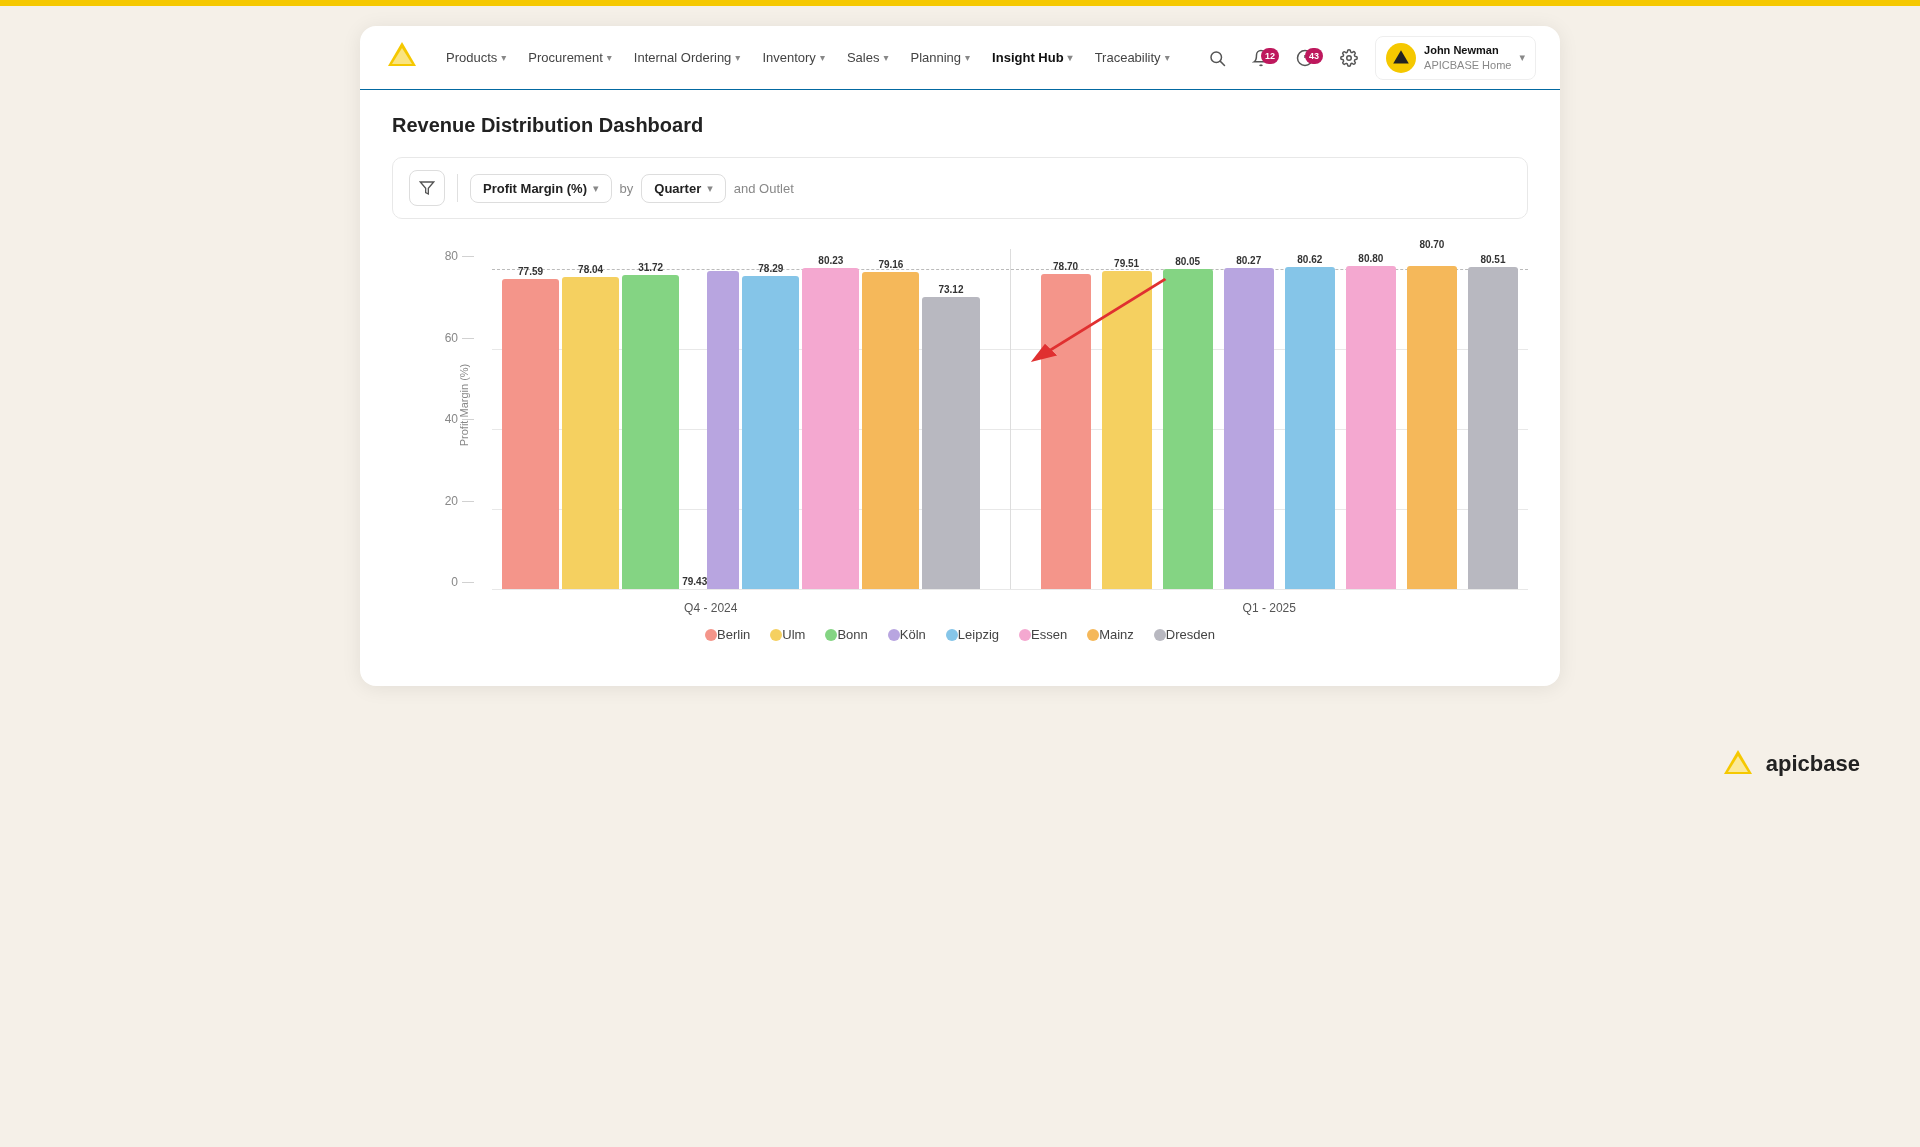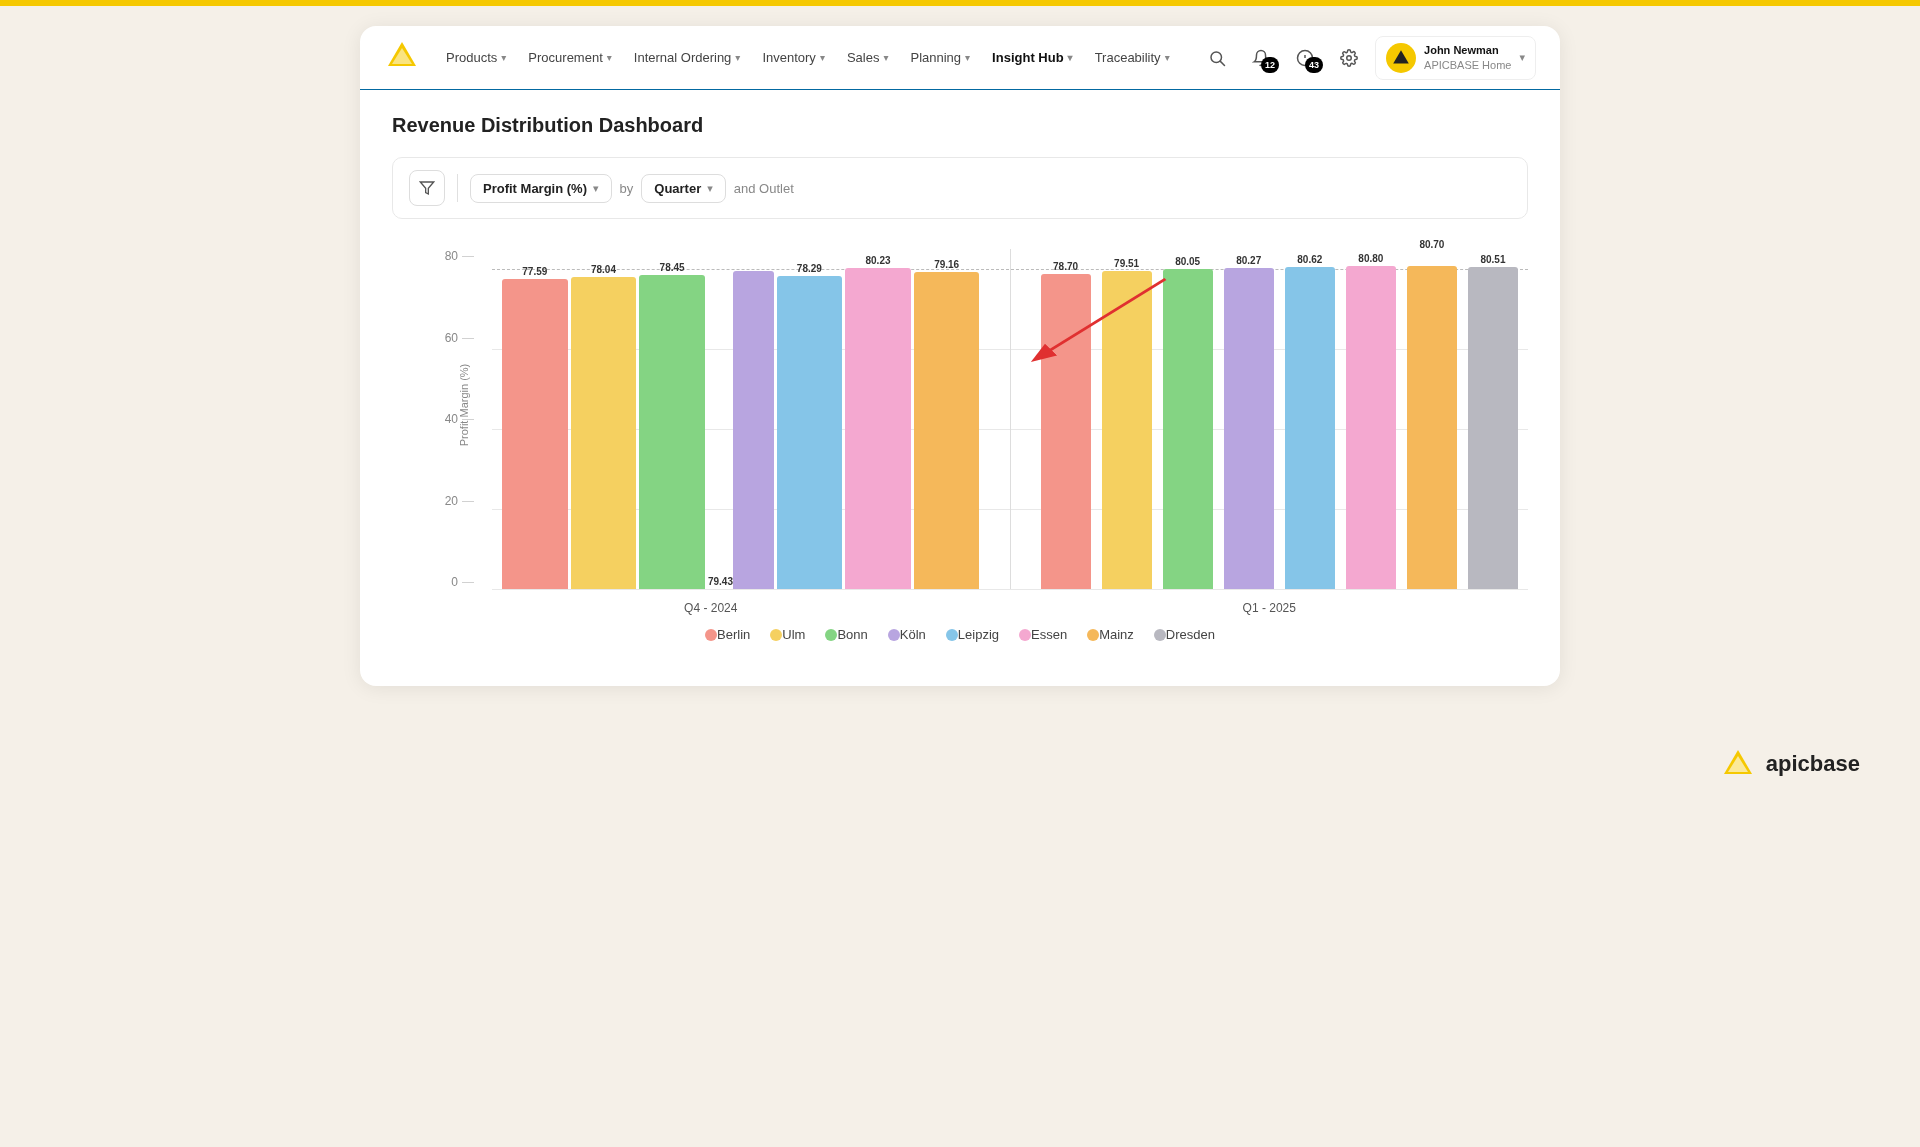--- a/index.html
+++ b/index.html
@@ -81,22 +81,22 @@
       display: flex;
       align-items: center;
       justify-content: center;
       border-radius: 50%;
       cursor: pointer;
       font-size: 18px;
       color: #555;
     }
     .badge {
       position: absolute;
-      top: 17px; right: 0;
-      background: #000000;
+      top: 8px; right: 0;
+      background: #be185d;
       color: #fff;
       font-size: 9px;
       font-weight: 700;
       border-radius: 10px;
       padding: 1px 4px;
       min-width: 16px;
       text-align: center;
       line-height: 14px;
     }
     .user-area {
@@ -363,38 +363,42 @@
                   <div style="display: flex; align-items: flex-end; gap: 3px; width: 100%; height: 340px;">
                     <div style="display: flex; flex-direction: column; align-items: center; flex: 1 1 0%;">
                       <span style="font-size: 10px; font-weight: 600; color: rgb(51, 51, 51); margin-bottom: 2px; white-space: nowrap;">77.59</span>
                       <div style="width: 100%; height: 310.36px; background: rgb(244, 149, 138); border-radius: 3px 3px 0px 0px;"></div>
                     </div>
                     <div style="display: flex; flex-direction: column; align-items: center; flex: 1 1 0%;">
                       <span style="font-size: 10px; font-weight: 600; color: rgb(51, 51, 51); margin-bottom: 2px; white-space: nowrap;">78.04</span>
                       <div style="width: 100%; height: 312.16px; background: rgb(245, 208, 96); border-radius: 3px 3px 0px 0px;"></div>
                     </div>
                     <div style="display: flex; flex-direction: column; align-items: center; flex: 1 1 0%;">
-                      <span style="font-size: 10px; font-weight: 600; color: rgb(51, 51, 51); margin-bottom: 2px; white-space: nowrap;">78.45</span>
+                      <span style="font-size: 10px; font-weight: 600; color: rgb(51, 51, 51); margin-bottom: 2px; white-space: nowrap;">31.72</span>
                       <div style="width: 100%; height: 313.8px; background: rgb(132, 212, 131); border-radius: 3px 3px 0px 0px;"></div>
                     </div>
                     <div style="display: flex; flex-direction: row; align-items: flex-end; flex: 1 1 0%;">
                       <span style="font-size: 10px; font-weight: 600; color: rgb(51, 51, 51); margin-bottom: 2px; white-space: nowrap;">79.43</span>
                       <div style="width: 100%; height: 317.72px; background: rgb(184, 165, 224); border-radius: 3px 3px 0px 0px;"></div>
                     </div>
                     <div style="display: flex; flex-direction: column; align-items: center; flex: 1 1 0%;">
                       <span style="font-size: 10px; font-weight: 600; color: rgb(51, 51, 51); margin-bottom: 2px; white-space: nowrap;">78.29</span>
                       <div style="width: 100%; height: 313.16px; background: rgb(133, 197, 232); border-radius: 3px 3px 0px 0px;"></div>
                     </div>
                     <div style="display: flex; flex-direction: column; align-items: center; flex: 1 1 0%;">
                       <span style="font-size: 10px; font-weight: 600; color: rgb(51, 51, 51); margin-bottom: 2px; white-space: nowrap;">80.23</span>
                       <div style="width: 100%; height: 320.92px; background: rgb(244, 168, 208); border-radius: 3px 3px 0px 0px;"></div>
                     </div>
                     <div style="display: flex; flex-direction: column; align-items: center; flex: 1 1 0%;">
                       <span style="font-size: 10px; font-weight: 600; color: rgb(51, 51, 51); margin-bottom: 2px; white-space: nowrap;">79.16</span>
                       <div style="width: 100%; height: 316.64px; background: rgb(245, 184, 90); border-radius: 3px 3px 0px 0px;"></div>
+                    </div>
+                    <div style="display: flex; flex-direction: column; align-items: center; flex: 1 1 0%;">
+                      <span style="font-size: 10px; font-weight: 600; color: rgb(51, 51, 51); margin-bottom: 2px; white-space: nowrap;">73.12</span>
+                      <div style="width: 100%; height: 292.48px; background: rgb(184, 184, 192); border-radius: 3px 3px 0px 0px;"></div>
                     </div>
                   </div>
                 </div>
                 <div style="width: 1px; height: 340px; background: rgb(221, 221, 221); flex-shrink: 0;"></div>
                 <div style="display: flex; flex-direction: column; align-items: center; flex: 1 1 0%;">
                   <div style="display: flex; align-items: flex-end; gap: 11px; width: 100%; height: 340px;">
                     <div style="display: flex; flex-direction: column; align-items: center; flex: 1 1 0%;">
                       <span style="font-size: 10px; font-weight: 600; color: rgb(51, 51, 51); margin-bottom: 2px; white-space: nowrap;">78.70</span>
                       <div style="width: 100%; height: 314.8px; background: rgb(244, 149, 138); border-radius: 3px 3px 0px 0px;"></div>
                     </div>

